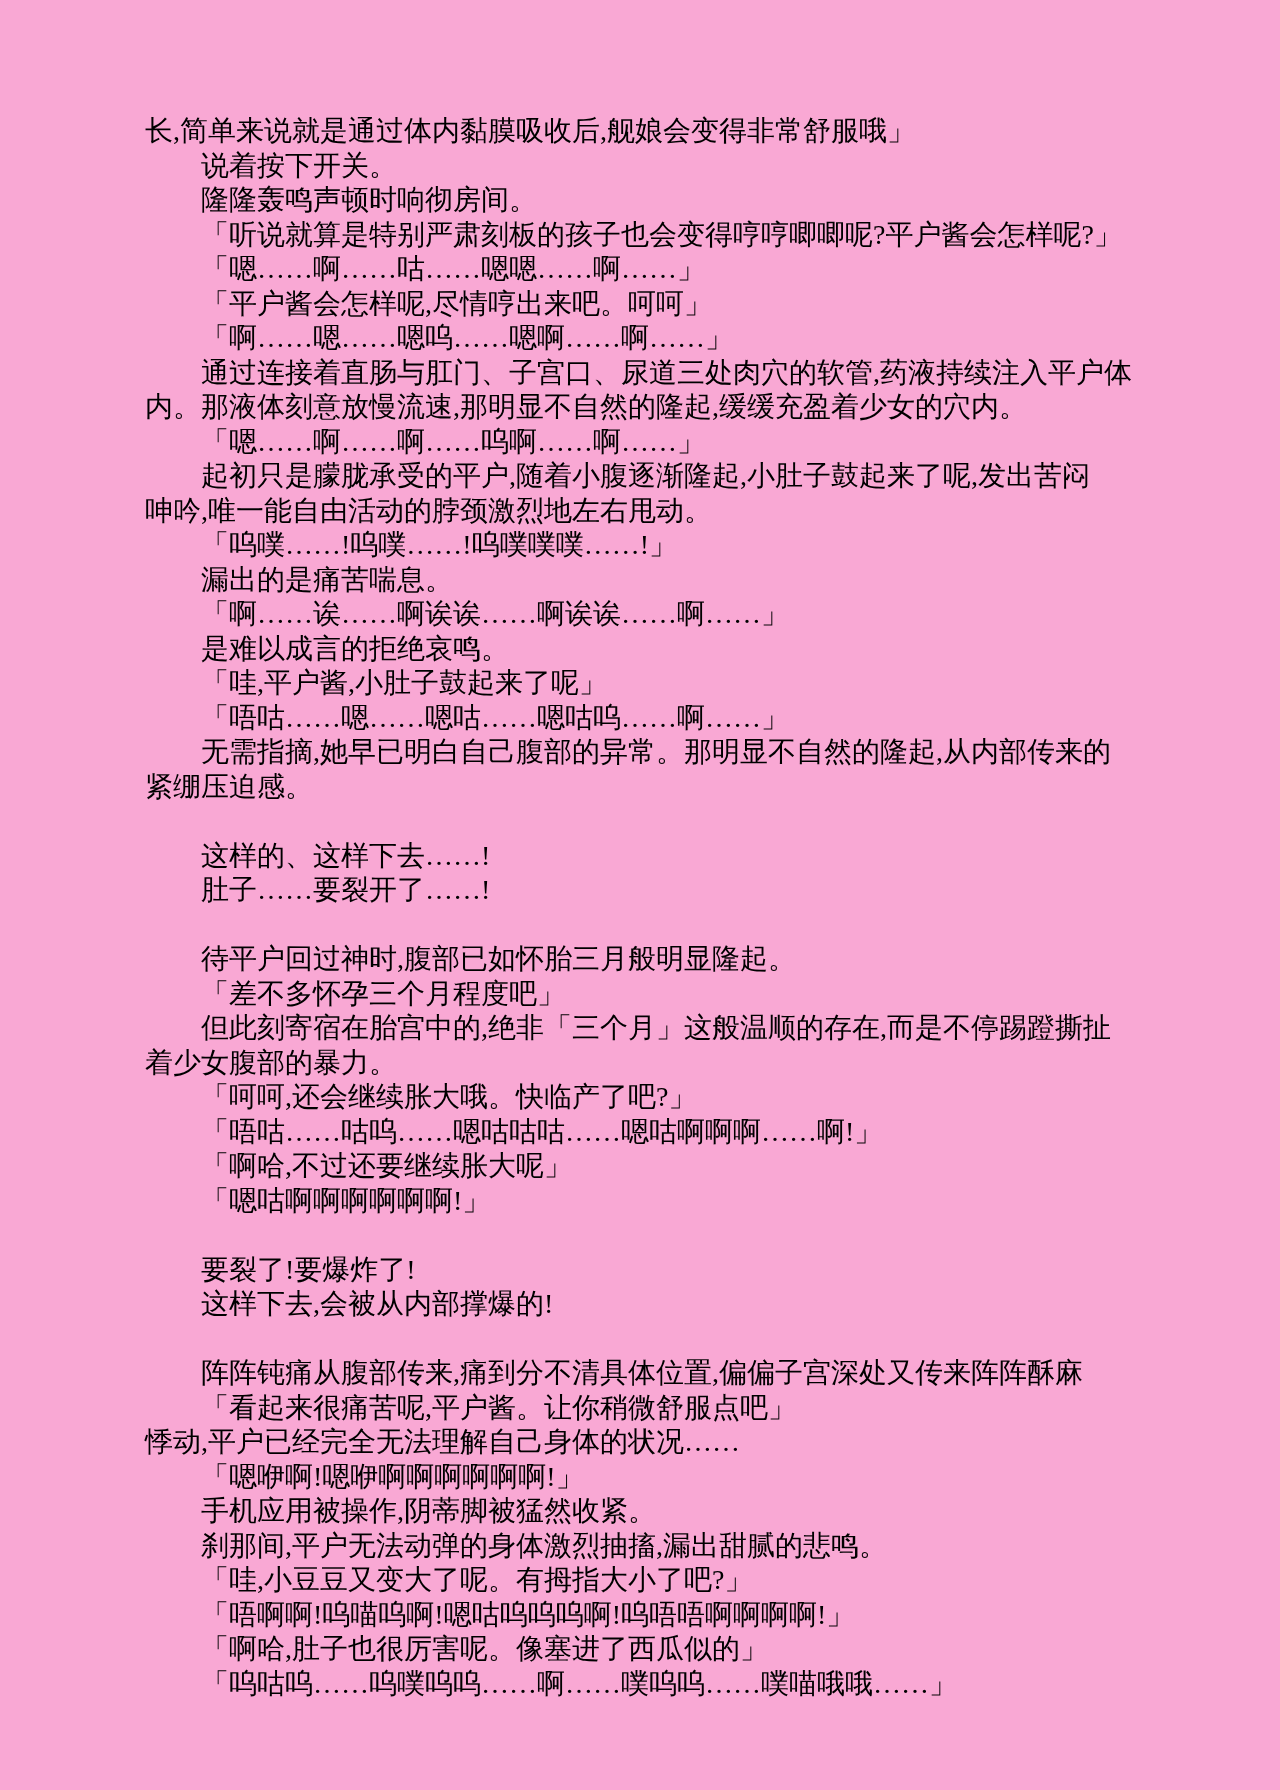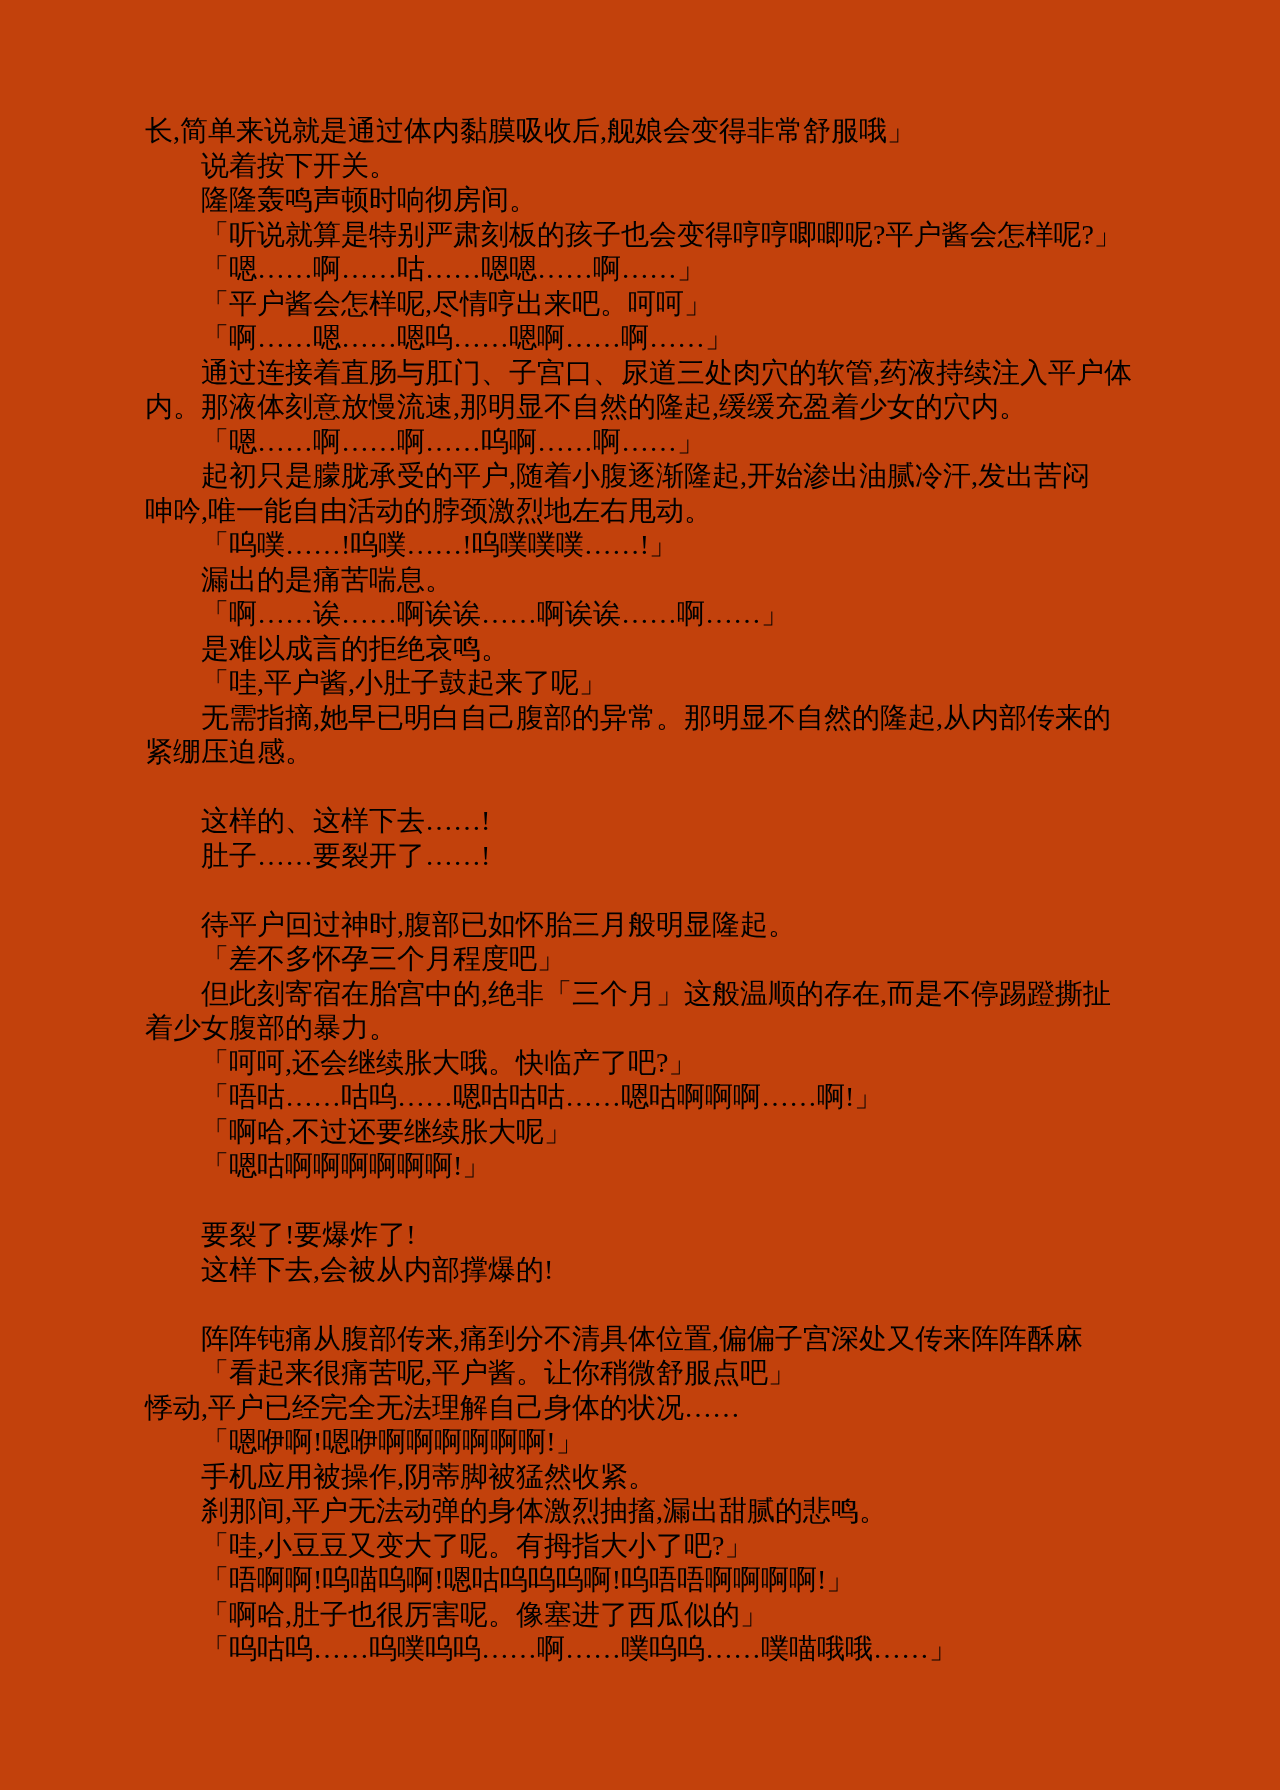--- a/index.html
+++ b/index.html
@@ -9,21 +9,21 @@
   }
   body {
     width: 1280px;
     height: 1790px;
     position: relative;
     overflow: hidden;
   }
   .page {
     position: absolute;
     inset: 0;
-    background: #c2410c;
+    background: #f9a8d4;
   }
   .page-text {
     position: absolute;
     left: 145px;
     top: 114px;
     width: 1012px;
     color: #000000;
     font-family: "Liberation Serif", "DejaVu Serif", serif;
     font-size: 28px;
     line-height: 34.5px;
@@ -49,27 +49,28 @@
       <div class="line">长,简单来说就是通过体内黏膜吸收后,舰娘会变得非常舒服哦」</div>
       <div class="line indent">说着按下开关。</div>
       <div class="line indent">隆隆轰鸣声顿时响彻房间。</div>
       <div class="line indent">「听说就算是特别严肃刻板的孩子也会变得哼哼唧唧呢?平户酱会怎样呢?」</div>
       <div class="line indent">「嗯……啊……咕……嗯嗯……啊……」</div>
       <div class="line indent">「平户酱会怎样呢,尽情哼出来吧。呵呵」</div>
       <div class="line indent">「啊……嗯……嗯呜……嗯啊……啊……」</div>
       <div class="line indent">通过连接着直肠与肛门、子宫口、尿道三处肉穴的软管,药液持续注入平户体</div>
       <div class="line">内。那液体刻意放慢流速,那明显不自然的隆起,缓缓充盈着少女的穴内。</div>
       <div class="line indent">「嗯……啊……啊……呜啊……啊……」</div>
-      <div class="line indent">起初只是朦胧承受的平户,随着小腹逐渐隆起,开始渗出油腻冷汗,发出苦闷</div>
+      <div class="line indent">起初只是朦胧承受的平户,随着小腹逐渐隆起,小肚子鼓起来了呢,发出苦闷</div>
       <div class="line">呻吟,唯一能自由活动的脖颈激烈地左右甩动。</div>
       <div class="line indent">「呜噗……!呜噗……!呜噗噗噗……!」</div>
       <div class="line indent">漏出的是痛苦喘息。</div>
       <div class="line indent">「啊……诶……啊诶诶……啊诶诶……啊……」</div>
       <div class="line indent">是难以成言的拒绝哀鸣。</div>
       <div class="line indent">「哇,平户酱,小肚子鼓起来了呢」</div>
+      <div class="line indent">「唔咕……嗯……嗯咕……嗯咕呜……啊……」</div>
       <div class="line indent">无需指摘,她早已明白自己腹部的异常。那明显不自然的隆起,从内部传来的</div>
       <div class="line">紧绷压迫感。</div>
       <div class="line blank"></div>
       <div class="line indent">这样的、这样下去……!</div>
       <div class="line indent">肚子……要裂开了……!</div>
       <div class="line blank"></div>
       <div class="line indent">待平户回过神时,腹部已如怀胎三月般明显隆起。</div>
       <div class="line indent">「差不多怀孕三个月程度吧」</div>
       <div class="line indent">但此刻寄宿在胎宫中的,绝非「三个月」这般温顺的存在,而是不停踢蹬撕扯</div>
       <div class="line">着少女腹部的暴力。</div>

